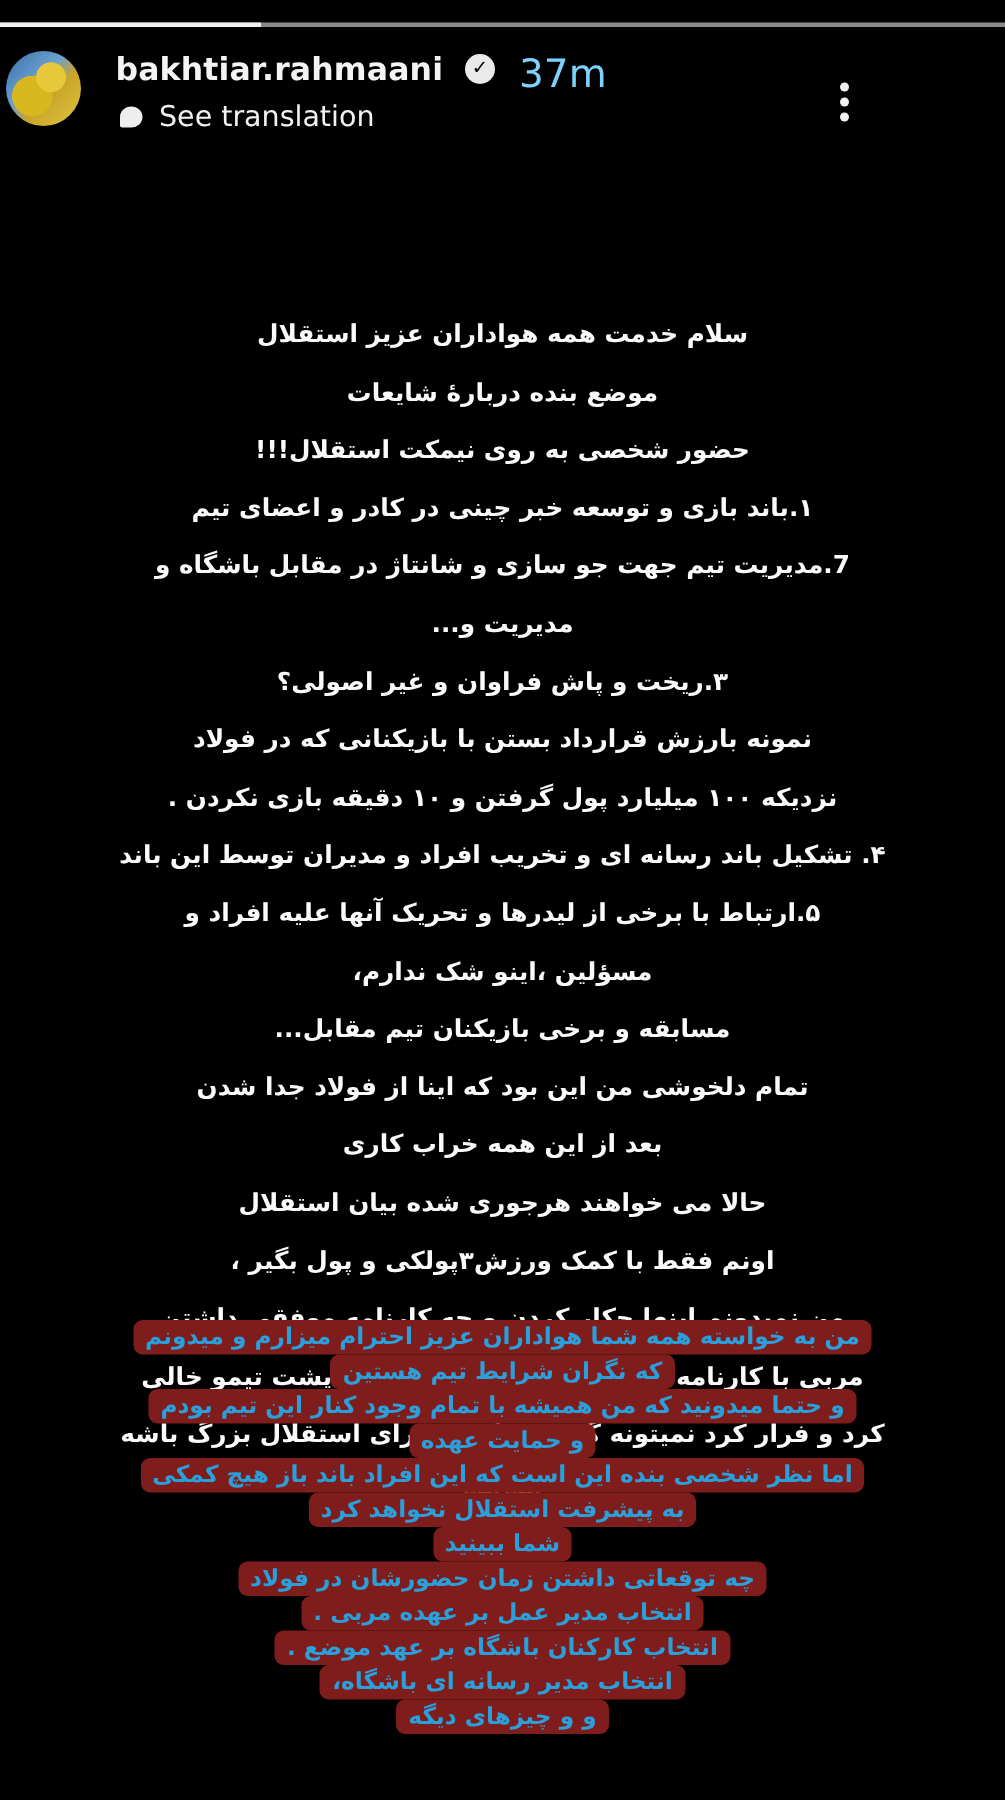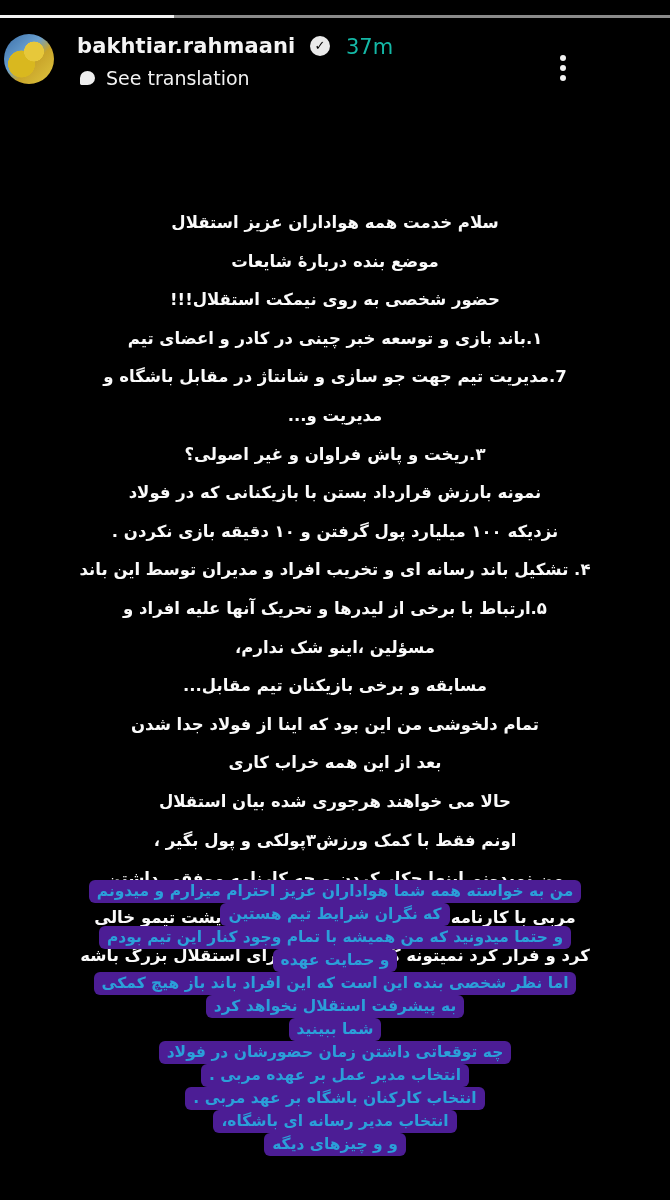--- a/index.html
+++ b/index.html
@@ -15,40 +15,40 @@
     overflow:hidden;
     background: radial-gradient(circle at 60% 35%, #e7c83a 0 22%, transparent 23%),
                 radial-gradient(circle at 35% 60%, #d9b81f 0 30%, transparent 31%),
                 linear-gradient(135deg, #3a6ea8 0%, #6aa0d0 40%, #c9a52a 60%, #e0c640 100%);
   }
   .username { position:absolute; left:77px; top:6px; font-size:21px; font-weight:bold; color:#f4f4f4; letter-spacing:0.1px; }
   .verified {
     position:absolute; left:310px; top:8px; width:20px; height:20px; border-radius:50%;
     background:#eaeaea; color:#000; font-size:13px; font-weight:bold; text-align:center; line-height:20px;
   }
-  .time { position:absolute; left:346px; top:7px; font-size:21px; color:#14b8a6; }
+  .time { position:absolute; left:346px; top:7px; font-size:26px; color:#7dd3fc; }
   .translate-icon { position:absolute; left:80px; top:43px; width:15px; height:14px; background:#eee; border-radius:50% 50% 50% 10%; }
   .translate { position:absolute; left:106px; top:39px; font-size:19px; font-weight:normal; color:#f2f2f2; }
   .more { position:absolute; right:24px; top:27px; width:6px; }
   .more span { display:block; width:6px; height:6px; border-radius:50%; background:#f2f2f2; margin-bottom:4px; }
 
   .story-text {
     position:absolute; top:196px; left:20px; width:630px; direction:rtl; text-align:center;
     font-size:16.5px; font-weight:bold; line-height:22.6px; color:#fafafa;
   }
   .story-text div { white-space:nowrap;margin-top:16px; }
   .emoji { font-size:22px; line-height:28px; }
 
   .highlight {
     position:absolute; top:880px; left:20px; width:630px; direction:rtl; text-align:center;
     font-size:15.5px; font-weight:bold; line-height:23px; color:#2b9fd9;
   }
   .highlight div { white-space:nowrap; }
   .highlight div span {
-    display:inline-block; background:#4c1d95; padding:0 8px; border-radius:6px;
+    display:inline-block; background:#7f1d1d; padding:0 8px; border-radius:6px;
   }
 </style>
 </head>
 <body>
 
 <div class="progress">
   <div class="fill" style="width:26%"></div>
 </div>
 
 <div class="header">
@@ -92,16 +92,16 @@
 <div class="highlight">
   <div><span>من به خواسته همه شما هواداران عزیز احترام میزارم و میدونم</span></div>
   <div><span>که نگران شرایط تیم هستین</span></div>
   <div><span>و حتما میدونید که من همیشه با تمام وجود کنار این تیم بودم</span></div>
   <div><span>و حمایت عهده</span></div>
   <div><span>اما نظر شخصی بنده این است که این افراد باند باز هیچ کمکی</span></div>
   <div><span>به پیشرفت استقلال نخواهد کرد</span></div>
   <div><span>شما ببینید</span></div>
   <div><span>چه توقعاتی داشتن زمان حضورشان در فولاد</span></div>
   <div><span>انتخاب مدیر عمل بر عهده مربی .</span></div>
-  <div><span>انتخاب کارکنان باشگاه بر عهد مربی .</span></div>
+  <div><span>انتخاب کارکنان باشگاه بر عهد موضع .</span></div>
   <div><span>انتخاب مدیر  رسانه ای باشگاه،</span></div>
   <div><span>و و چیزهای دیگه</span></div>
 </div>
 
 </body></html>

